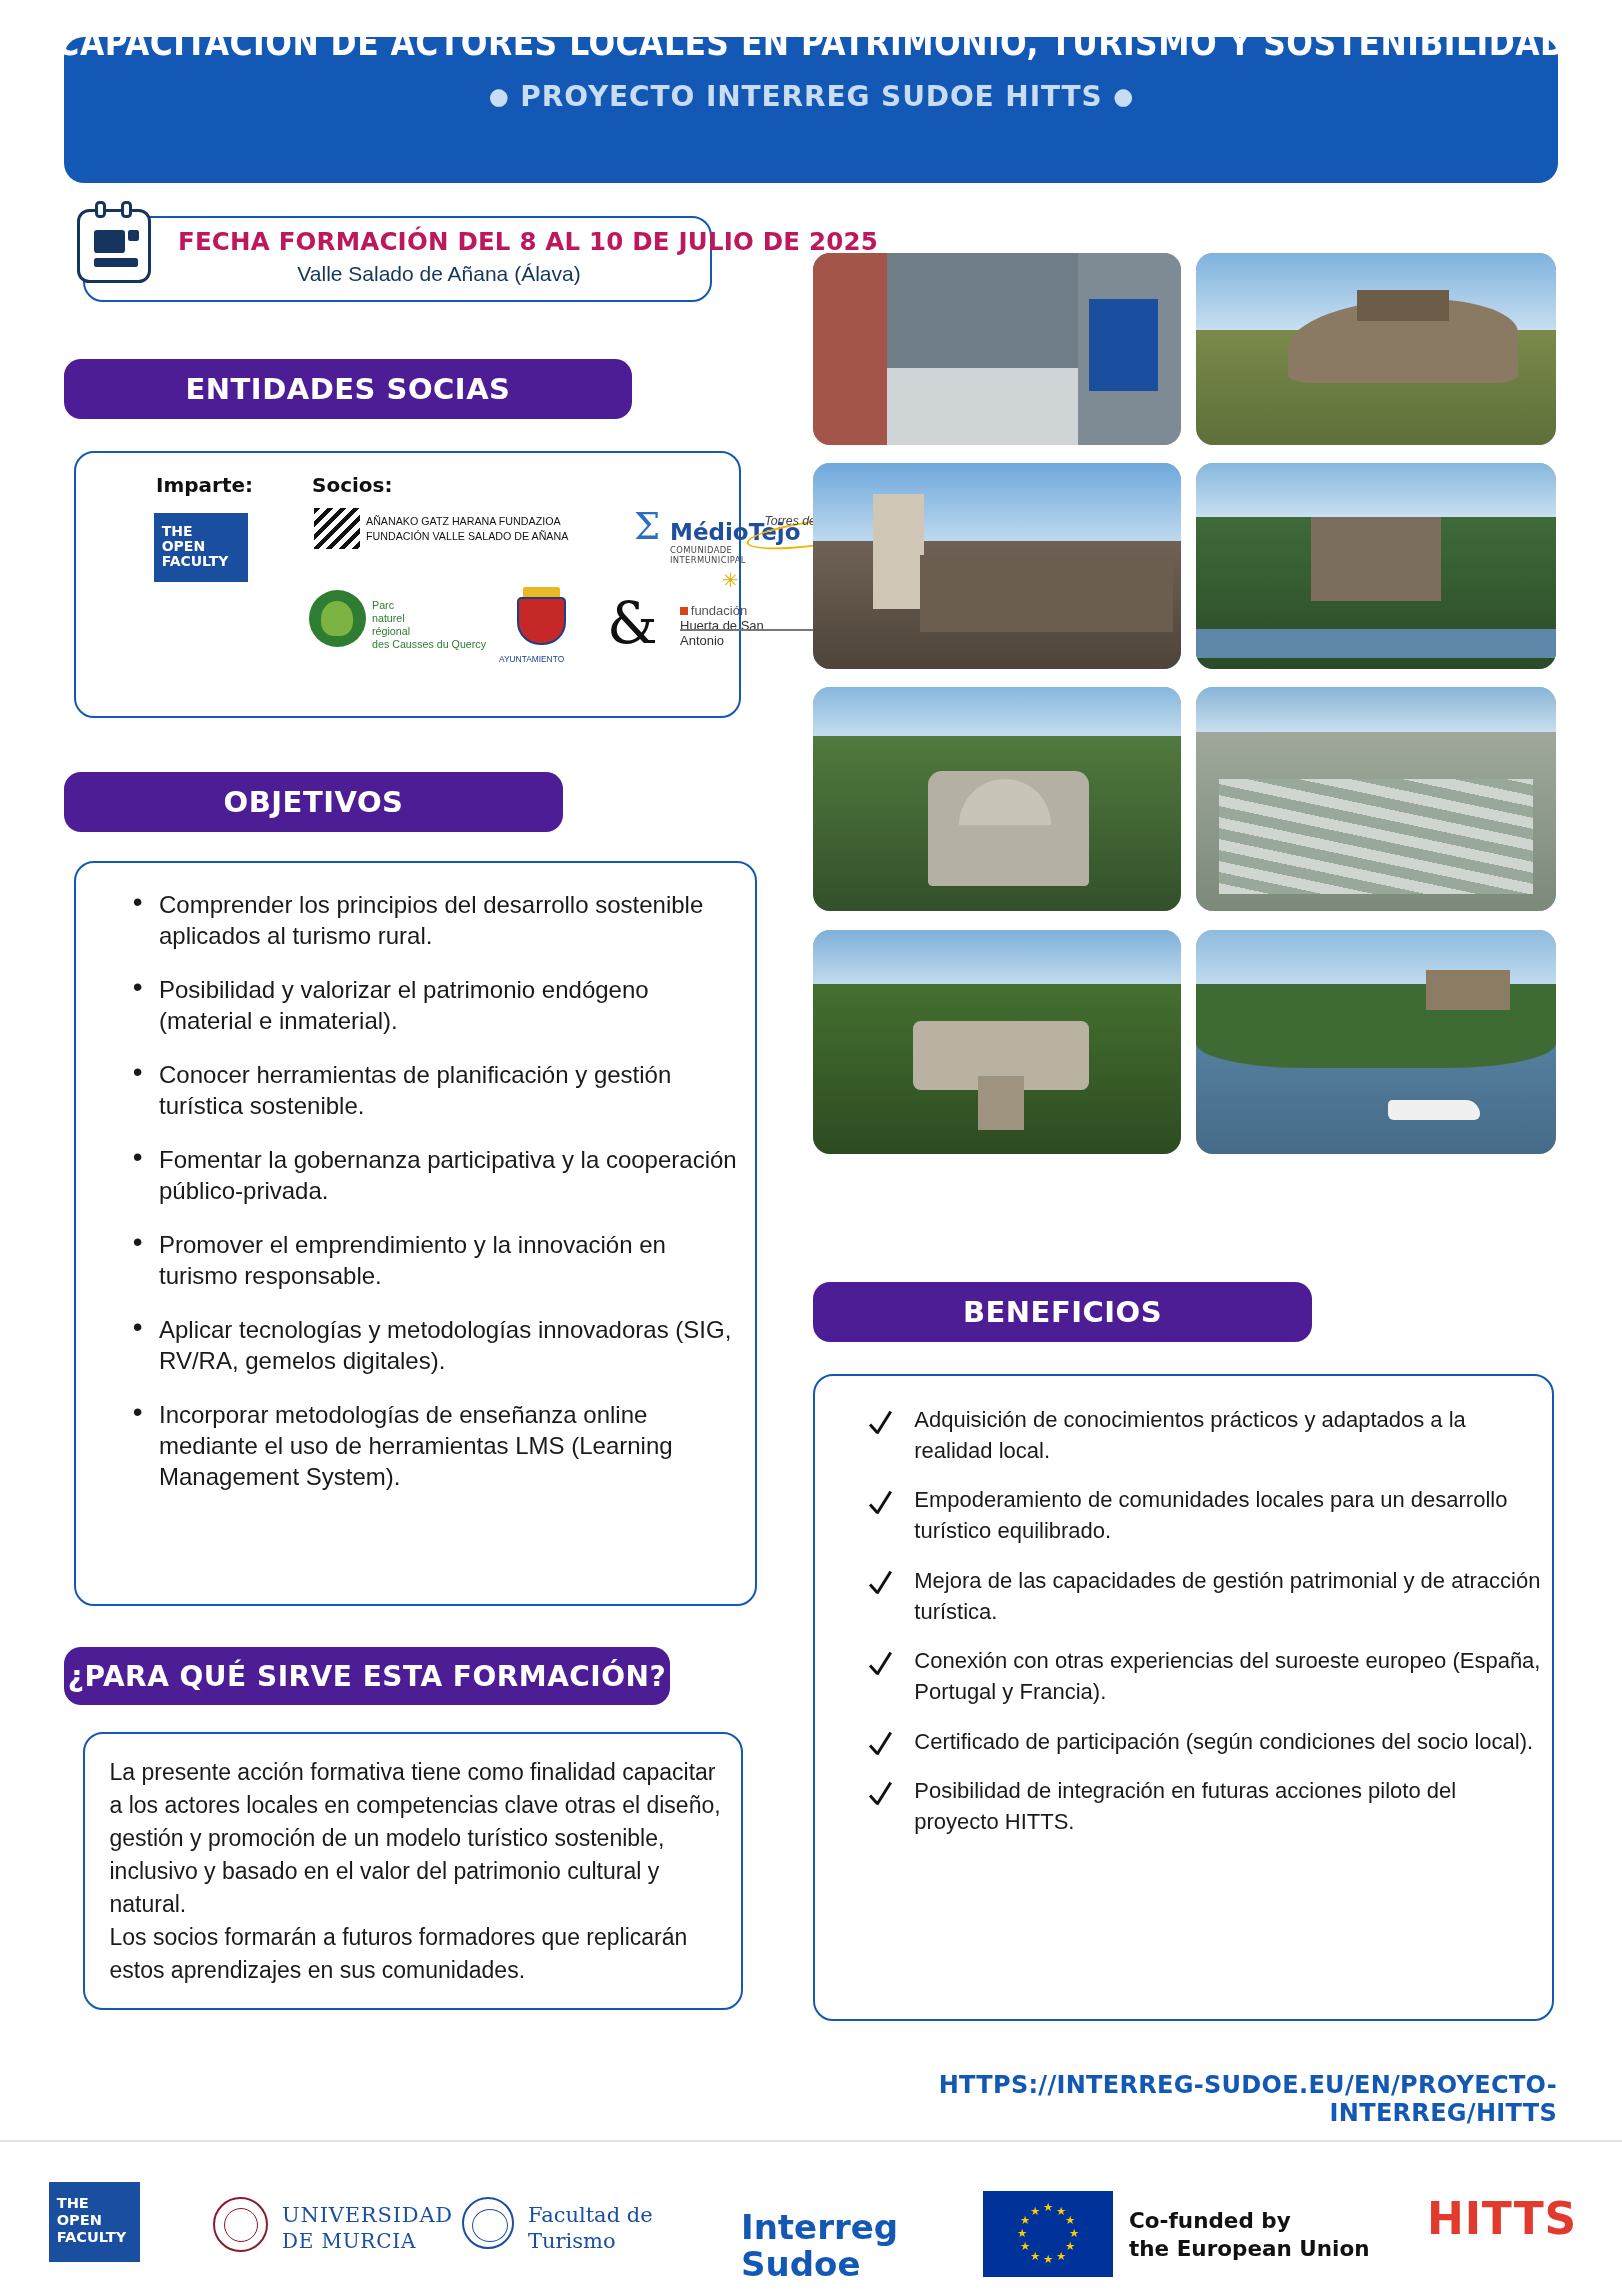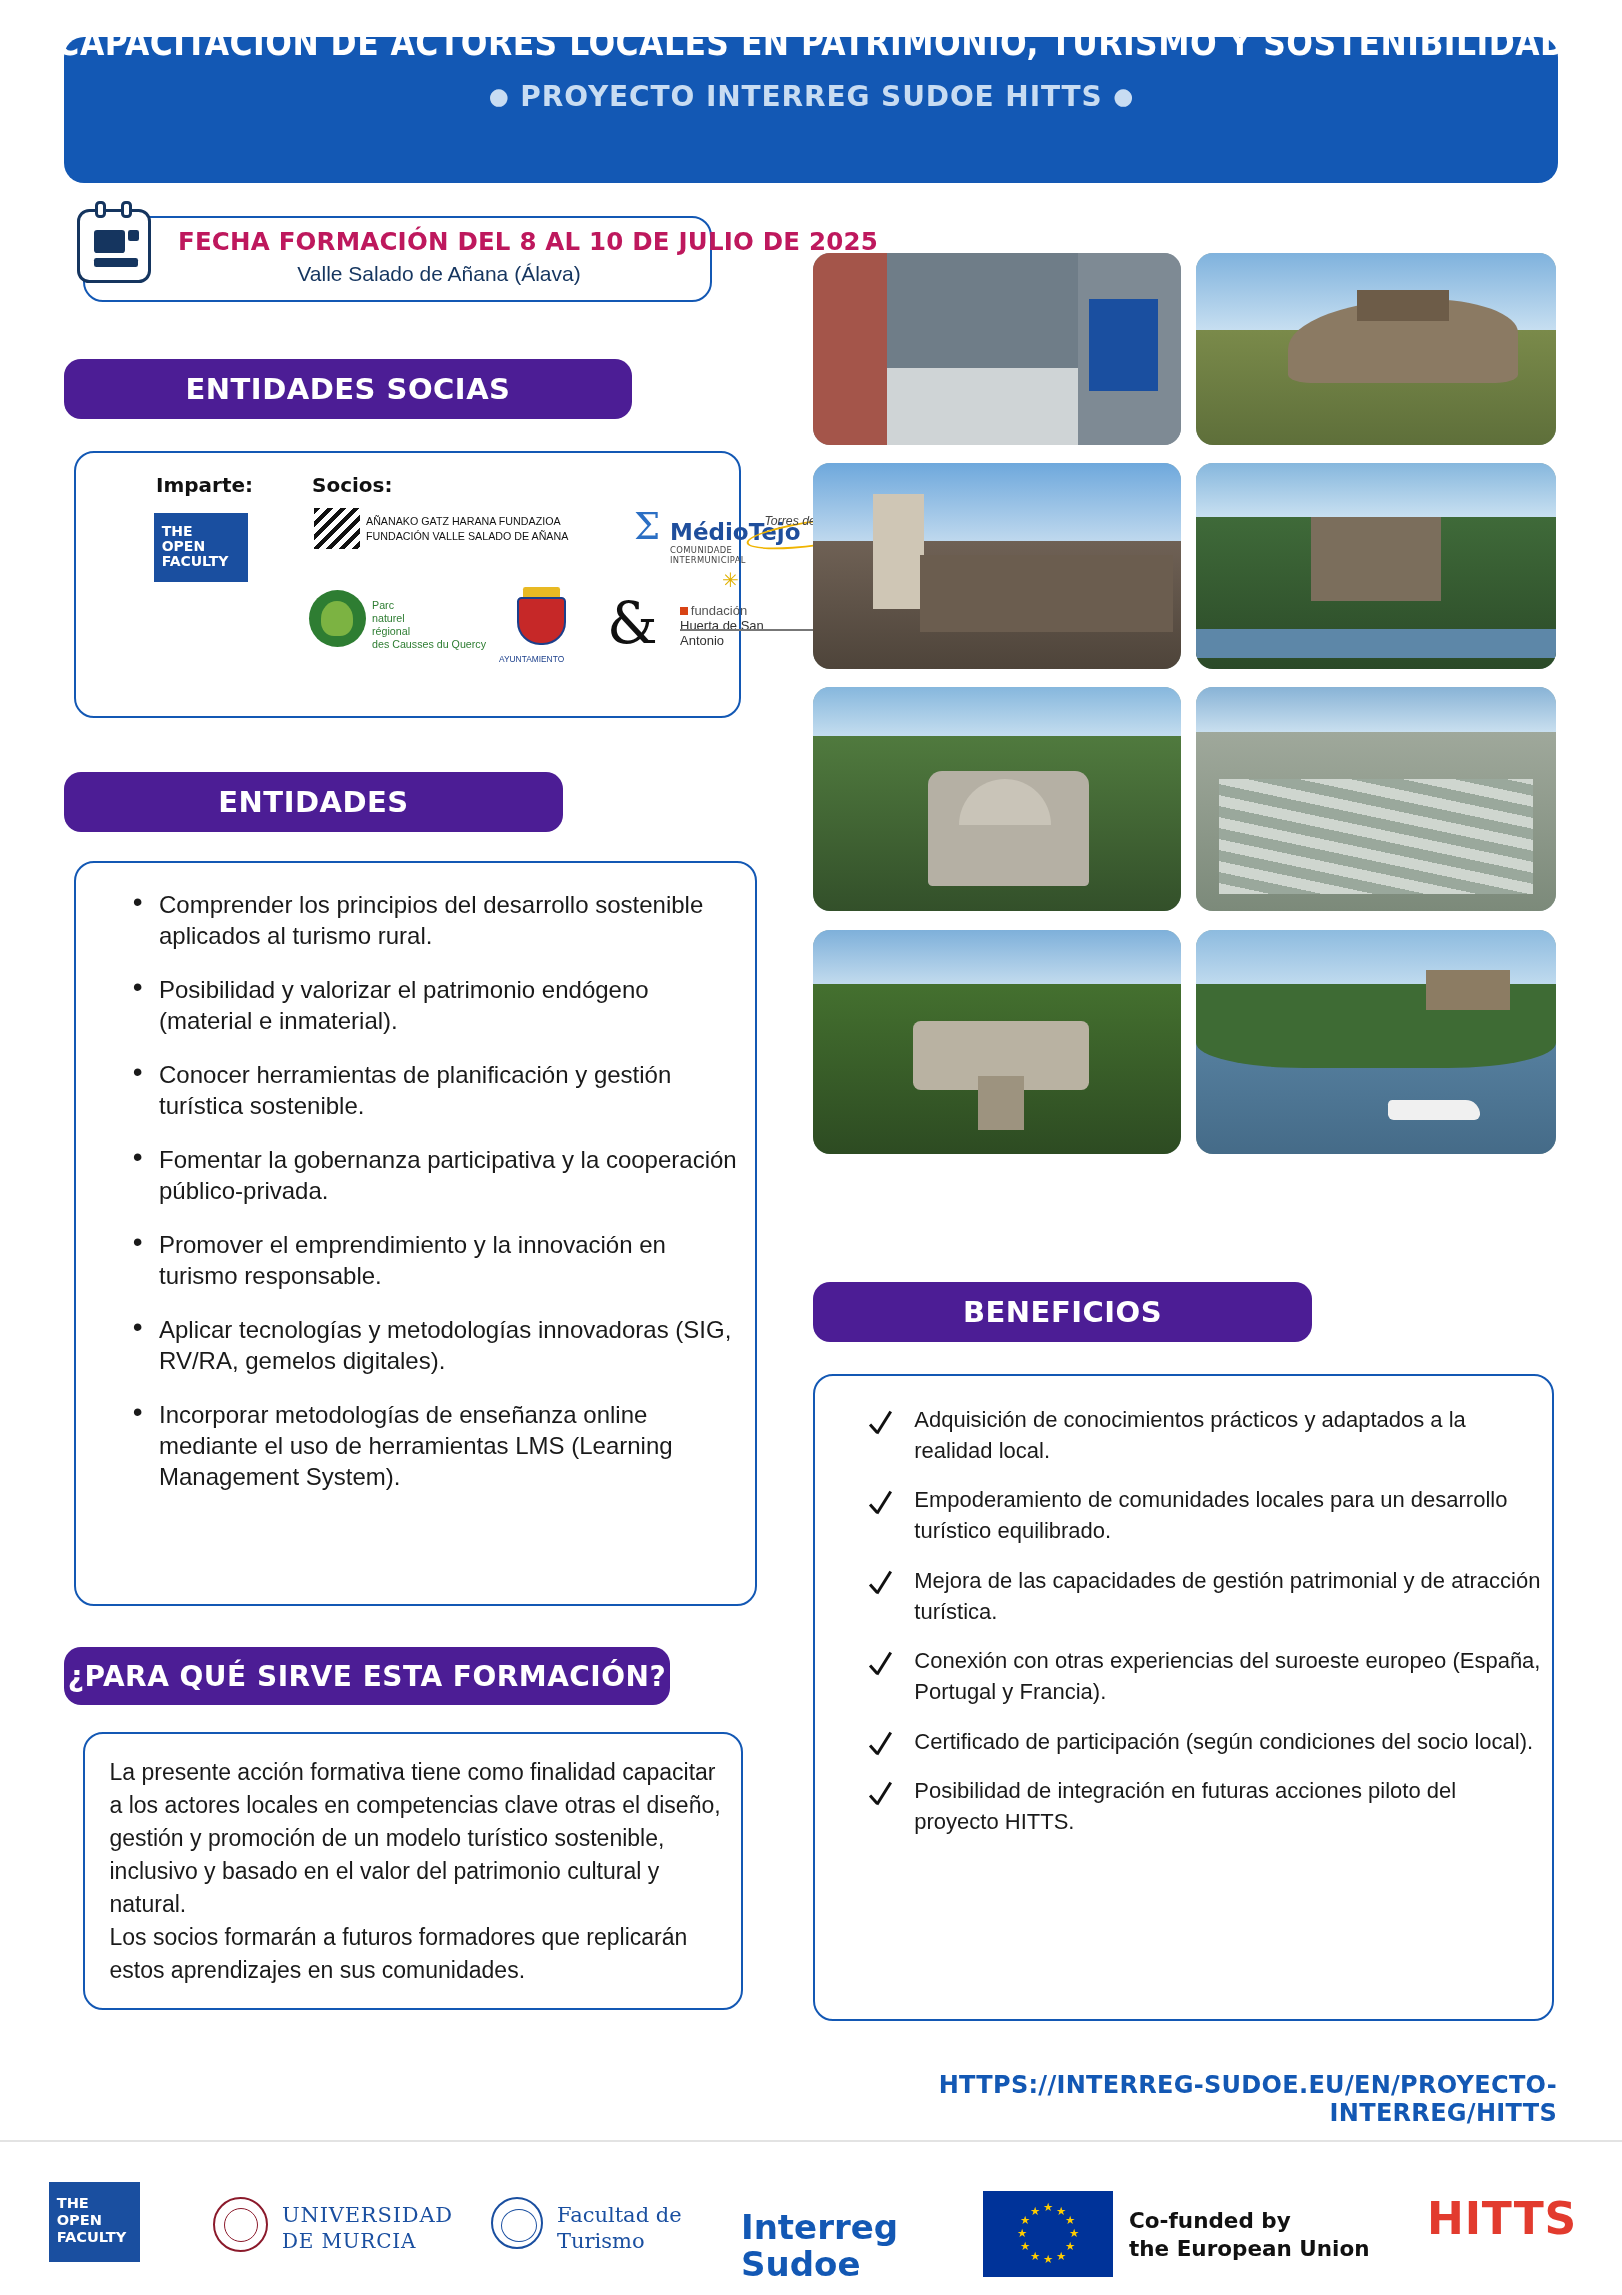--- a/index.html
+++ b/index.html
@@ -355,21 +355,21 @@
   .f-tof {
     position: absolute; left: 49px; top: 35px; width: 91px; height: 80px;
     background: #1a4fa0; color: #fff; font-size: 14.6px; font-weight: bold;
     line-height: 17px; padding: 12.3px 7.7px; font-family: "DejaVu Sans", sans-serif;
   }
   .f-um { position: absolute; left: 213px; top: 48px; width: 253px; height: 63px; }
   .f-um .seal { position:absolute; left: 0; top: 1.5px; width: 55px; height: 55px; border: 2.3px solid #8b1a2b; border-radius: 50%;}
   .f-um .seal::after { content:""; position:absolute; left: 9.2px; top: 9.2px; width: 32px; height: 32px; border:1.5px solid #8b1a2b; border-radius:50%;}
   .f-um .t1 { position:absolute; left: 69px; top: 7.7px; font-size: 21px; color:#1a4fa0; font-family:"DejaVu Serif", serif; letter-spacing:0.8px;}
   .f-um .t2 { position:absolute; left: 69px; top: 34px; font-size: 20px; color:#1a4fa0; font-family:"DejaVu Serif", serif; letter-spacing:0.8px;}
-  .f-ft { position: absolute; left: 491px; top: 48px; width: 230px; height: 63px; }
+  .f-ft { position: absolute; left: 462px; top: 48px; width: 230px; height: 63px; }
   .f-ft .circ { position:absolute; left:0; top: 1.5px; width: 52px; height: 52px; border: 2.3px solid #1a4fa0; border-radius:50%;}
   .f-ft .circ::after { content:""; position:absolute; left: 7.7px; top: 10.7px; width: 34px; height: 31px; border:1.5px solid #1a4fa0; border-radius: 50%;}
   .f-ft .t1 { position:absolute; left: 66px; top: 7.7px; font-size: 21px; color:#1a4fa0; font-family:"DejaVu Serif", serif;}
   .f-ft .t2 { position:absolute; left: 66px; top: 34px; font-size: 21px; color:#1a4fa0; font-family:"DejaVu Serif", serif;}
   .f-interreg { position: absolute; left: 741px; top: 40px; margin-top: 22px; }
   .f-interreg .t1 { font-size: 34px; font-weight: bold; color:#1358b4; font-family:"DejaVu Sans", sans-serif; line-height: 37px;}
   .f-interreg .t2 { font-size: 34px; font-weight: bold; color:#1358b4; font-family:"DejaVu Sans", sans-serif; line-height: 37px;}
   .f-eu { position: absolute; left: 983px; top: 44px; width: 130px; height: 86px; background:#003399; }
   .f-eu .stars {
     position:absolute; left: 0; top: 0; width: 100%; height: 100%;
@@ -437,21 +437,21 @@
 
       <div class="ampersand">&amp;</div>
       <div class="funda-star">✳</div>
       <div class="funda">
         <span class="sq"></span>fundación <span style="color:#333">Huerta de San Antonio</span>
       </div>
       <div class="funda-line"></div>
     </div>
   </div>
 
-  <div class="tab" id="tab-objetivos">ENTIDADES</div>
+  <div class="tab" id="tab-objetivos">OBJETIVOS</div>
   <div class="panel" id="panel-objetivos">
     <ul class="obj-list" id="obj-list">
         <li>Comprender los principios del desarrollo sostenible aplicados al turismo rural.</li>
         <li>Posibilidad y valorizar el patrimonio endógeno (material e inmaterial).</li>
         <li>Conocer herramientas de planificación y gestión turística sostenible.</li>
         <li>Fomentar la gobernanza participativa y la cooperación público-privada.</li>
         <li>Promover el emprendimiento y la innovación en turismo responsable.</li>
         <li>Aplicar tecnologías y metodologías innovadoras (SIG, RV/RA, gemelos digitales).</li>
         <li>Incorporar metodologías de enseñanza online mediante el uso de herramientas LMS (Learning Management System).</li>
       </ul>

